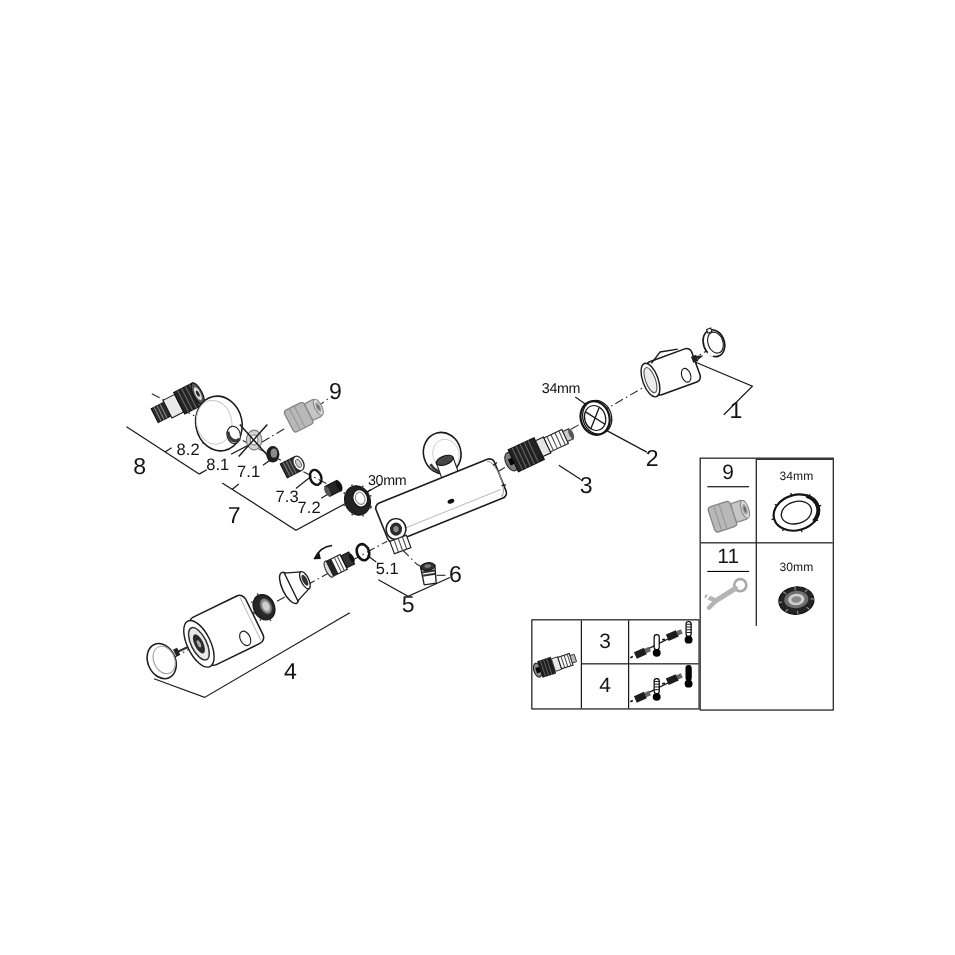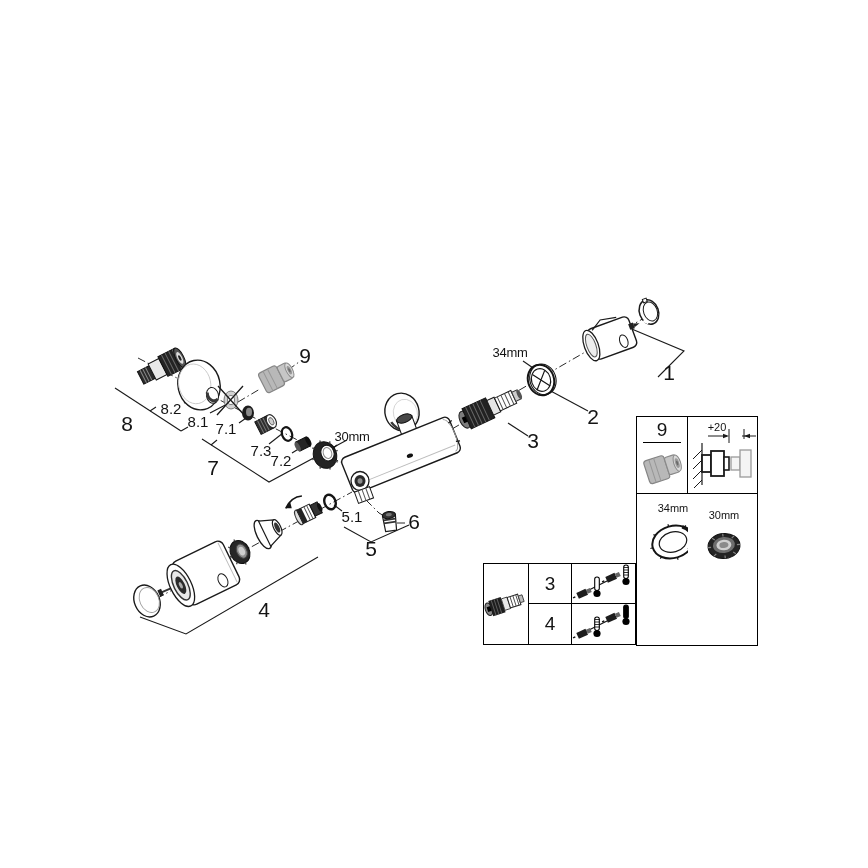--- a/index.html
+++ b/index.html
@@ -283,53 +283,47 @@
           <rect x="-16" y="-12" width="21" height="24" rx="3" fill="#b8b8b8" stroke="#858585" stroke-width="1.2"></rect>
           <path d="M-10 -12 V12 M-5 -12 V12" stroke="#979797" stroke-width="1"></path>
           <rect x="5" y="-9" width="11" height="18" rx="2" fill="#c6c6c6" stroke="#8a8a8a" stroke-width="1.2"></rect>
           <ellipse cx="16" cy="0" rx="3.4" ry="8.5" fill="#dadada" stroke="#8a8a8a"></ellipse>
           <ellipse cx="16" cy="0" rx="2" ry="5" fill="#9a9a9a"></ellipse>
           <ellipse cx="16" cy="0" rx="1" ry="2.4" fill="#6a6a6a"></ellipse>
         </g>
       </svg>
     </div>
 
-    <div class="cell">
-      <svg class="cellsvg" width="71" height="77" viewBox="0 0 71 77">
-        <g stroke="#1a1a1a" fill="none">
-          <path d="M14 26 V68" stroke-width="1.2"></path>
-          <path d="M14 33 l-9 9 M14 43 l-9 9 M14 53 l-9 9 M14 63 l-8 8" stroke-width="1"></path>
-          <rect x="14" y="38" width="9" height="17" fill="#fff" stroke-width="1.8"></rect>
-          <rect x="23" y="34" width="13" height="25" fill="#fff" stroke-width="1.8"></rect>
-          <rect x="36" y="40" width="5" height="13" fill="#fff" stroke-width="1.6"></rect>
-          <g stroke="#9a9a9a" stroke-width="1.3">
-            <rect x="43" y="40" width="9" height="13" fill="#f4f4f4"></rect>
-            <rect x="52" y="33" width="11" height="27" fill="#f4f4f4"></rect>
-          </g>
-          <path d="M20 19 H39 M54 19 H68" stroke-width="1"></path>
-          <path d="M41 19 l-6 -2.2 v4.4 z M56 19 l6 -2.2 v4.4 z" fill="#1a1a1a" stroke="none"></path>
-          <path d="M41 12 V26 M56 12 V22" stroke-width="1"></path>
-        </g>
-        <text class="tP" x="29" y="14">+20</text>
-      </svg>
-    </div>
 
 
     <div class="cell bt">
       <svg class="cellsvg" width="71" height="77" viewBox="0 0 71 77">
         <text class="tP" x="36" y="18">34mm</text>
         <g transform="translate(36 48) rotate(-16)" fill="none" stroke="#141414">
           <ellipse rx="21" ry="16" fill="#fff" stroke-width="2"></ellipse>
           <ellipse rx="14" ry="10" fill="#fff" stroke-width="1.2"></ellipse>
           <path d="M-21 0 h-2.5 M21 0 h2.5 M0 -16 v-2.5 M0 16 v2.5 M-15 -11 l-1.8 -1.5 M15 11 l1.8 1.5 M-15 11 l-1.8 1.5 M15 -11 l1.8 -1.5" stroke-width="1.2"></path>
           <path d="M13 -12 A21 16 0 0 1 13 12" stroke-width="3.5"></path>
         </g>
       </svg>
     </div>
 
+    <div class="cell br bt">
+      <div class="numwrap">
+          <span class="pnum">11</span>
+        </div>
+      <svg class="cellsvg" width="51" height="50" viewBox="0 0 51 50">
+        <g stroke="#a8a8a8" fill="none">
+          <circle cx="36" cy="12" r="5.5" stroke-width="2.4"></circle>
+          <path d="M31.5 15 L14 26" stroke-width="4.6" stroke-linecap="round" stroke="#b4b4b4"></path>
+          <path d="M14 26 l-8.5 -3.5 M14 26 l-6.5 6.5" stroke-width="4" stroke-linecap="round" stroke="#b4b4b4"></path>
+          <path d="M8 20.5 l-3 4.5" stroke-width="2" stroke="#fff"></path>
+        </g>
+      </svg>
+    </div>
 
     <div class="cell bt">
       <svg class="cellsvg" width="71" height="77" viewBox="0 0 71 77">
         <text class="tP" x="36" y="25">30mm</text>
         <g transform="translate(36 52) rotate(-6)">
           <ellipse rx="16" ry="12.5" fill="#242424" stroke="#111"></ellipse>
           <path d="M-16 0 h3 M16 0 h-3 M-11 -9 l2.5 2 M11 -9 l-2.5 2 M-11 9 l2.5 -2 M11 9 l-2.5 -2 M0 -12.5 v3 M0 12.5 v-3" stroke="#858585" stroke-width="1.2" fill="none"></path>
           <ellipse cx="0" cy="-1" rx="11" ry="8" fill="#6e6e6e"></ellipse>
           <ellipse cx="0" cy="-1" rx="7.5" ry="5.3" fill="#cfcfcf"></ellipse>
           <ellipse cx="0" cy="-1" rx="4.5" ry="3" fill="#8a8a8a"></ellipse>

